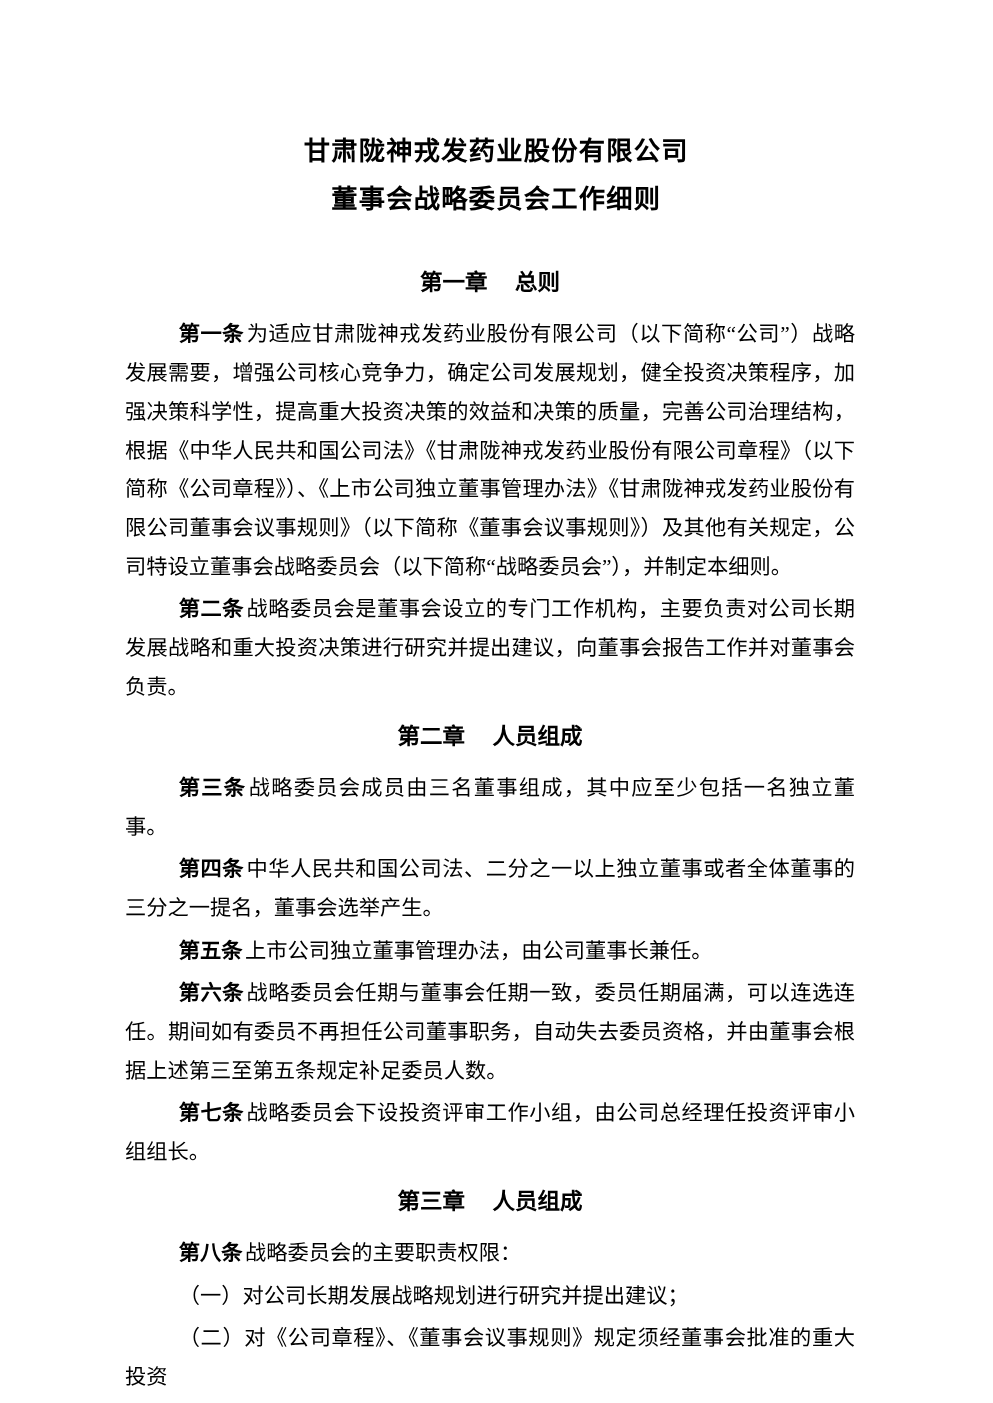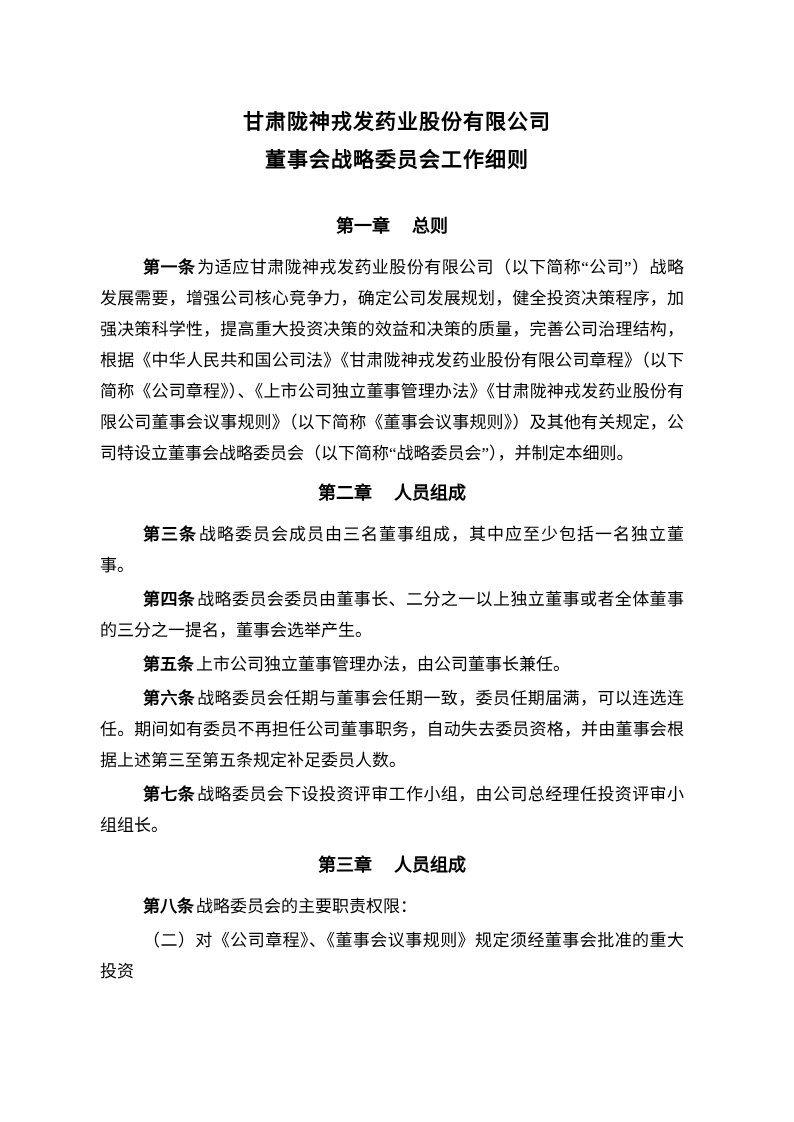--- a/index.html
+++ b/index.html
@@ -63,23 +63,25 @@
 <body>
 
 <div class="page">
   <header class="doc-header">
     <h1 class="doc-title">甘肃陇神戎发药业股份有限公司</h1>
     <h1 class="doc-title">董事会战略委员会工作细则</h1>
   </header>
   <main class="doc-main" id="doc-main">
       <h2 class="chapter-heading"><span class="chapter-num">第一章</span><span class="chapter-title">总则</span></h2>
       <p class="article"><span class="article-label">第一条</span><span class="article-text">为适应甘肃陇神戎发药业股份有限公司（以下简称“公司”）战略发展需要，增强公司核心竞争力，确定公司发展规划，健全投资决策程序，加强决策科学性，提高重大投资决策的效益和决策的质量，完善公司治理结构，根据《中华人民共和国公司法》《甘肃陇神戎发药业股份有限公司章程》（以下简称《公司章程》）、《上市公司独立董事管理办法》《甘肃陇神戎发药业股份有限公司董事会议事规则》（以下简称《董事会议事规则》）及其他有关规定，公司特设立董事会战略委员会（以下简称“战略委员会”），并制定本细则。</span></p>
+      <p class="article"><span class="article-label">第二条</span><span class="article-text">战略委员会是董事会设立的专门工作机构，主要负责对公司长期发展战略和重大投资决策进行研究并提出建议，向董事会报告工作并对董事会负责。</span></p>
       <h2 class="chapter-heading"><span class="chapter-num">第二章</span><span class="chapter-title">人员组成</span></h2>
       <p class="article"><span class="article-label">第三条</span><span class="article-text">战略委员会成员由三名董事组成，其中应至少包括一名独立董事。</span></p>
-      <p class="article"><span class="article-label">第四条</span><span class="article-text">战略委员会委员由董事长、二分之一以上独立董事或者全体董事的三分之一提名，董事会选举产生。</span></p>
+      <p class="article"><span class="article-label">第四条</span><span class="article-text">中华人民共和国公司法、二分之一以上独立董事或者全体董事的三分之一提名，董事会选举产生。</span></p>
       <p class="article"><span class="article-label">第五条</span><span class="article-text">上市公司独立董事管理办法，由公司董事长兼任。</span></p>
       <p class="article"><span class="article-label">第六条</span><span class="article-text">战略委员会任期与董事会任期一致，委员任期届满，可以连选连任。期间如有委员不再担任公司董事职务，自动失去委员资格，并由董事会根据上述第三至第五条规定补足委员人数。</span></p>
       <p class="article"><span class="article-label">第七条</span><span class="article-text">战略委员会下设投资评审工作小组，由公司总经理任投资评审小组组长。</span></p>
       <h2 class="chapter-heading"><span class="chapter-num">第三章</span><span class="chapter-title">人员组成</span></h2>
       <p class="article"><span class="article-label">第八条</span><span class="article-text">战略委员会的主要职责权限：</span></p>
+      <p class="article"><span class="article-text">（一）对公司长期发展战略规划进行研究并提出建议；</span></p>
       <p class="article"><span class="article-text">（二）对《公司章程》、《董事会议事规则》规定须经董事会批准的重大投资</span></p>
     </main>
 </div>
 
 </body></html>

